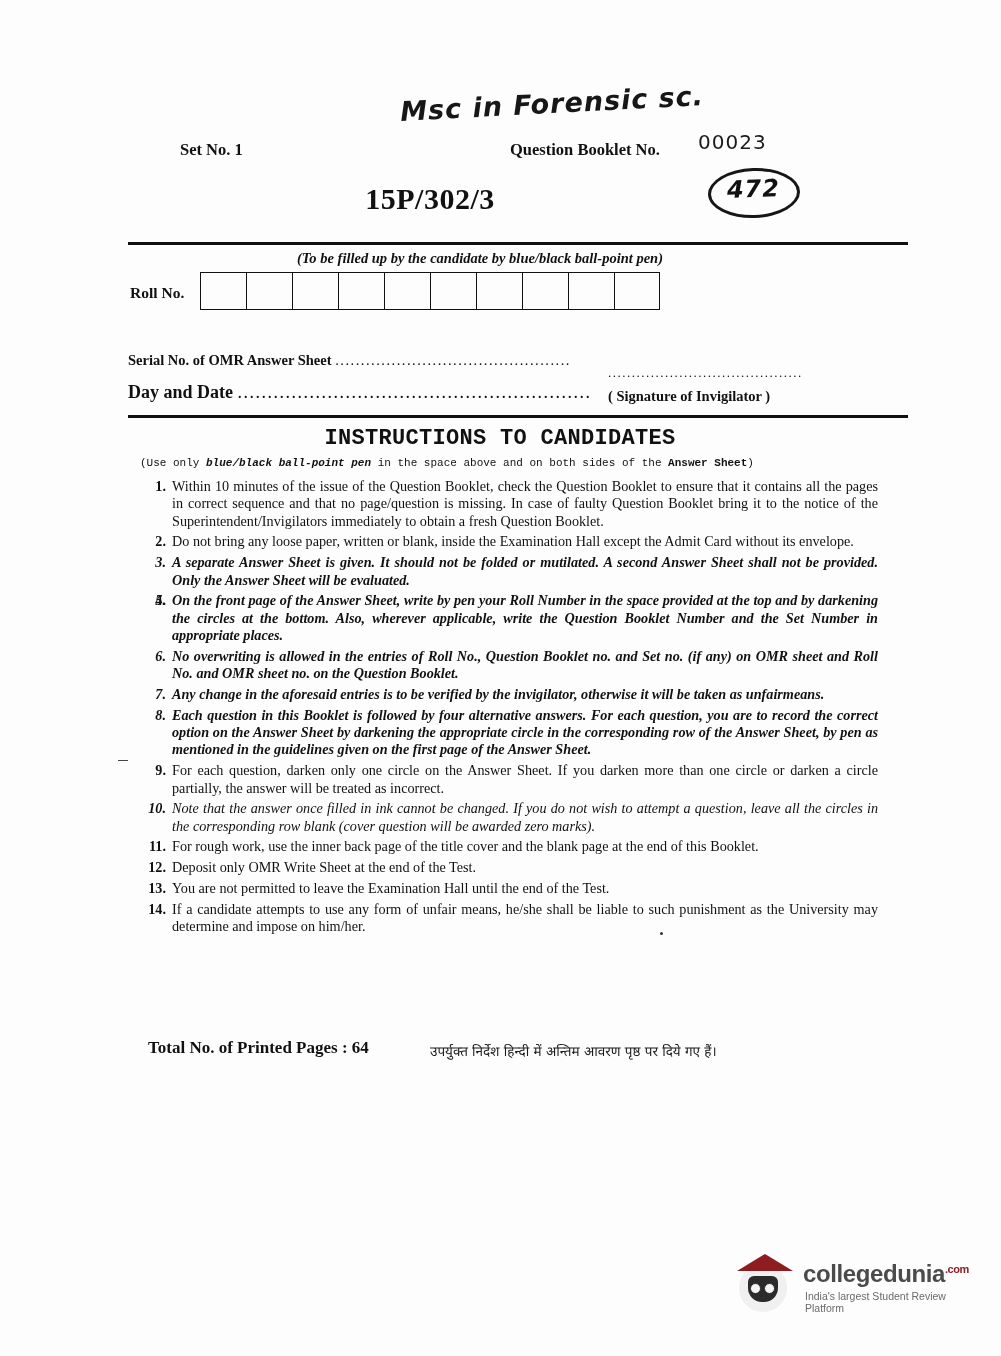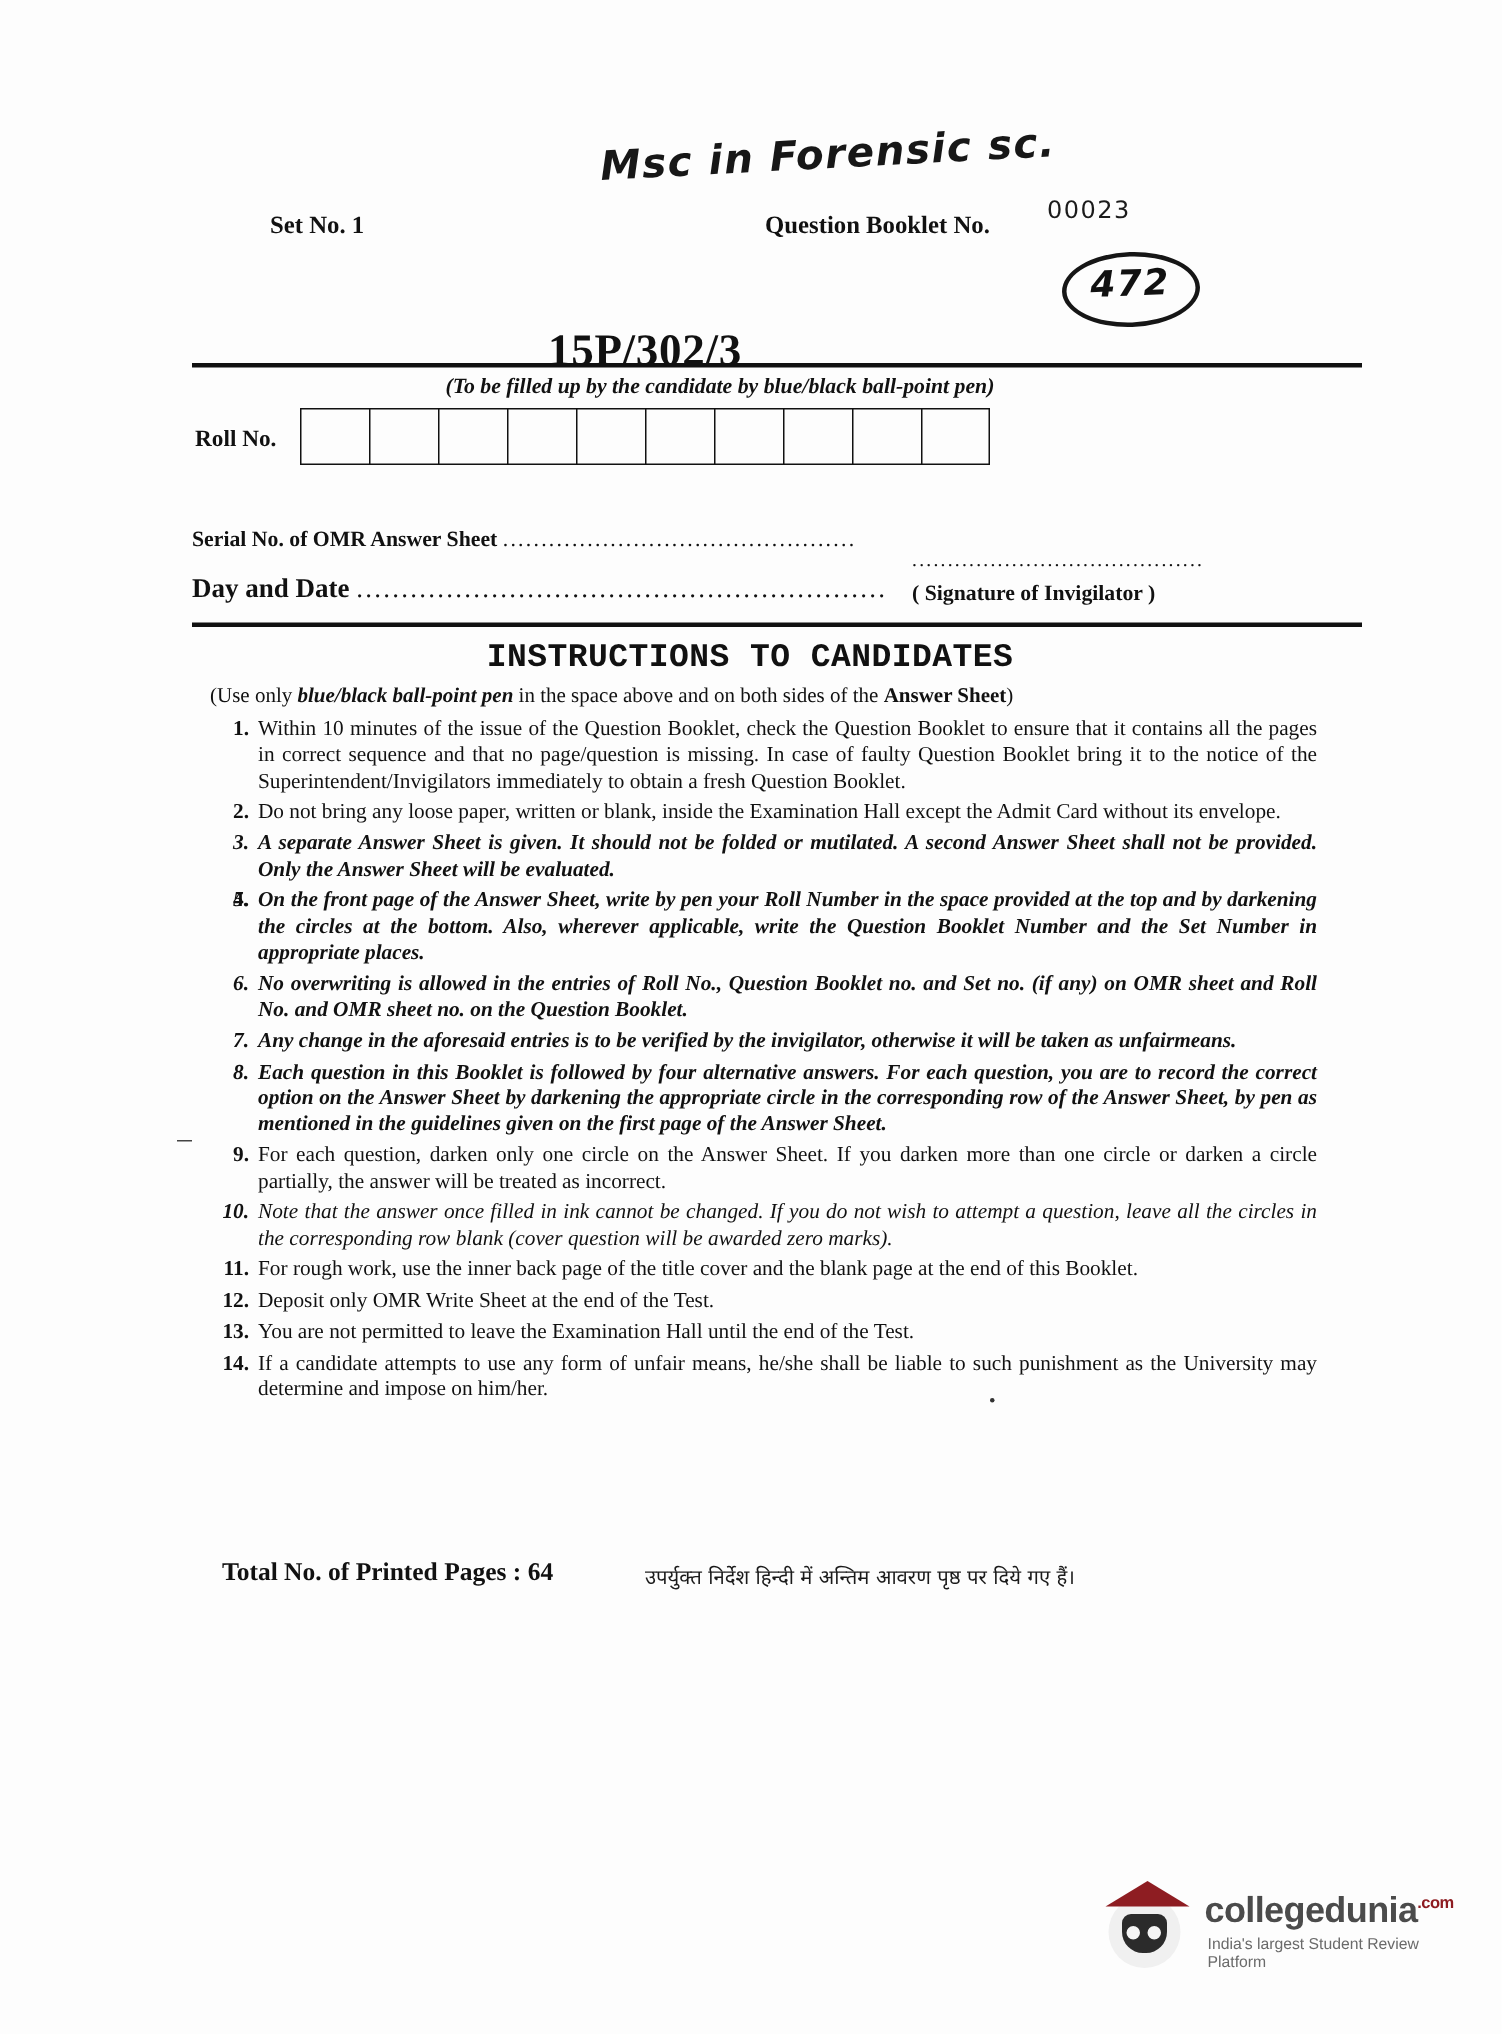--- a/index.html
+++ b/index.html
@@ -62,21 +62,21 @@
     left: 410px;
     top: 0;
     font-weight: bold;
     font-size: 16.5px;
   }
   .booklet-number {
     position: absolute;
     left: 598px;
     top: -10px;
     font-family: "DejaVu Sans", sans-serif;
-    font-size: 16px;
+    font-size: 20px;
     letter-spacing: 1px;
     color: #1b1b1b;
   }
   .handwritten-code {
     position: absolute;
     left: 608px;
     top: 108px;
     width: 86px;
     height: 44px;
     border: 3px solid #161616;
@@ -95,21 +95,20 @@
   }
   .paper-code {
     position: absolute;
     left: 0;
     top: 122px;
     width: 660px;
     text-align: center;
     font-size: 30px;
     font-weight: bold;
     letter-spacing: 0.5px;
-    margin-top: 35px;
   }
 
   .rule {
     position: absolute;
     left: 28px;
     width: 780px;
     border-top: 3px solid #111;
   }
   .rule-top { top: 182px; }
   .rule-bottom { top: 355px; }
@@ -188,22 +187,23 @@
     text-align: center;
     font-family: Liberation Mono, monospace;
     font-weight: bold;
     font-size: 22px;
     letter-spacing: 0.3px;
   }
   .use-only {
     position: absolute;
     left: 40px;
     top: 397px;
-    font-size: 14px;
+    font-size: 11px;
     width: 740px;
+    font-family: Liberation Mono, monospace;
   }
   .use-only b { font-weight: bold; }
   .use-only i { font-style: italic; font-weight: bold; }
 
   ol.instructions {
     position: absolute;
     left: 38px;
     top: 418px;
     width: 740px;
     margin: 0;

